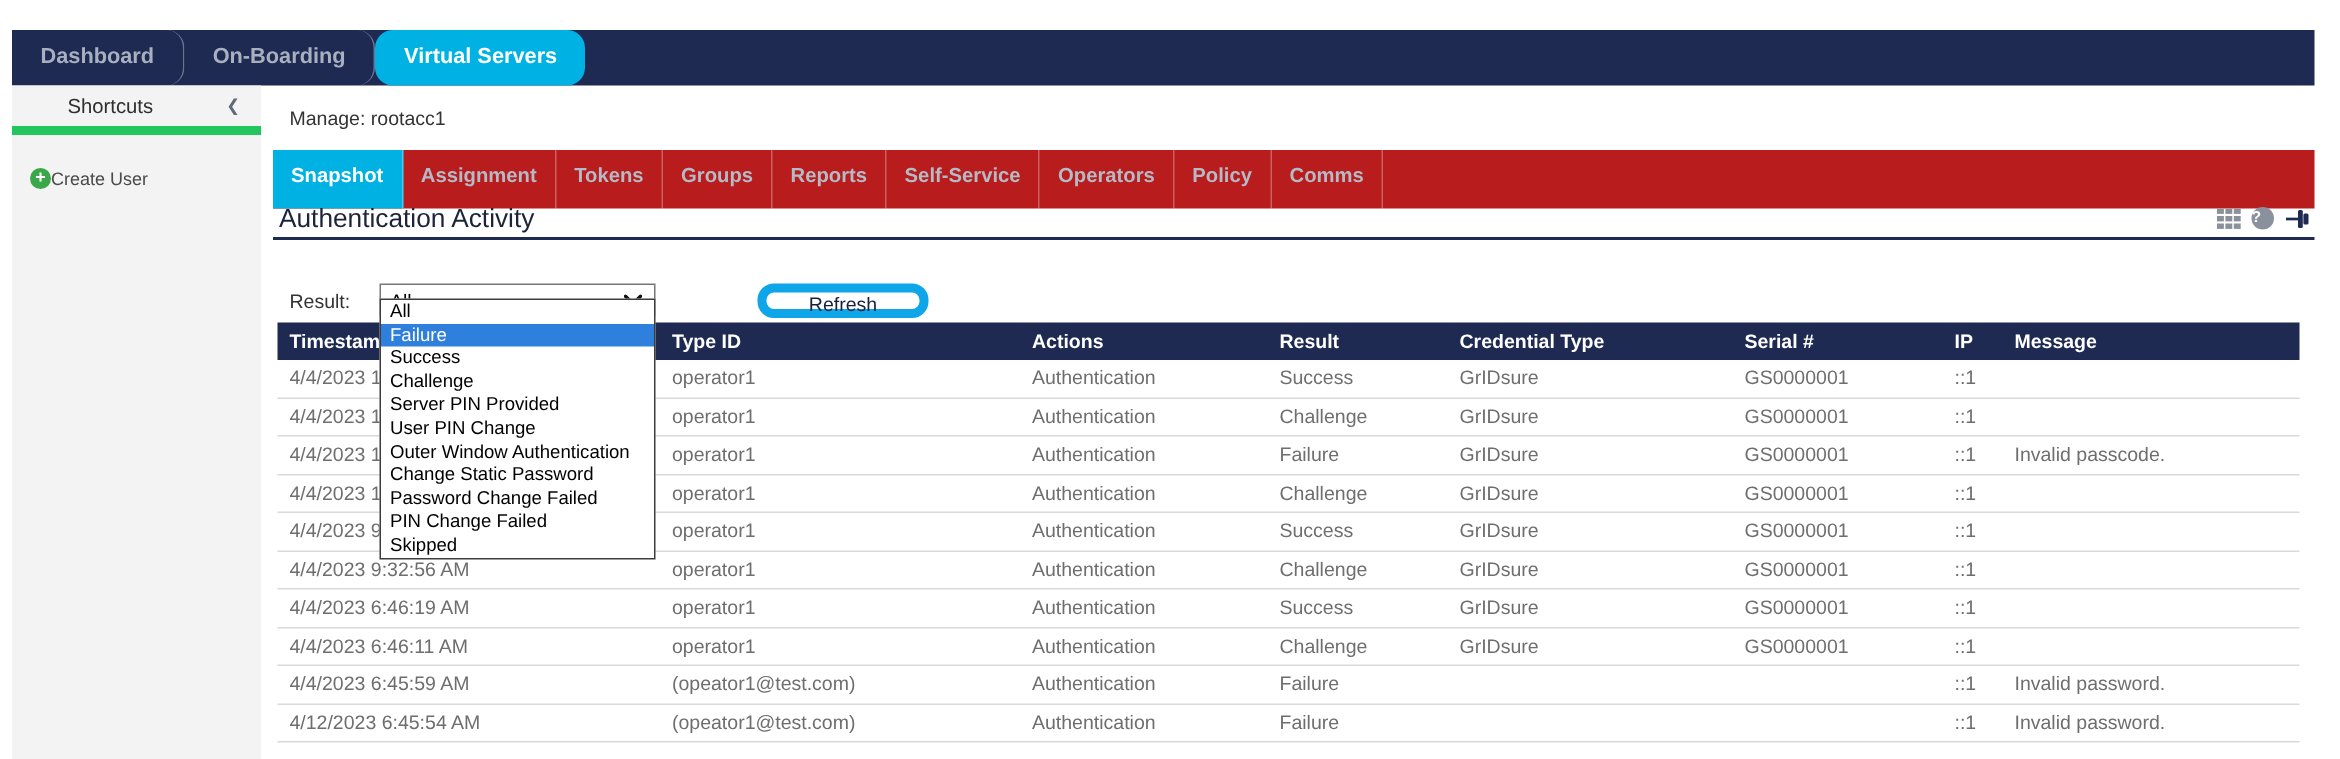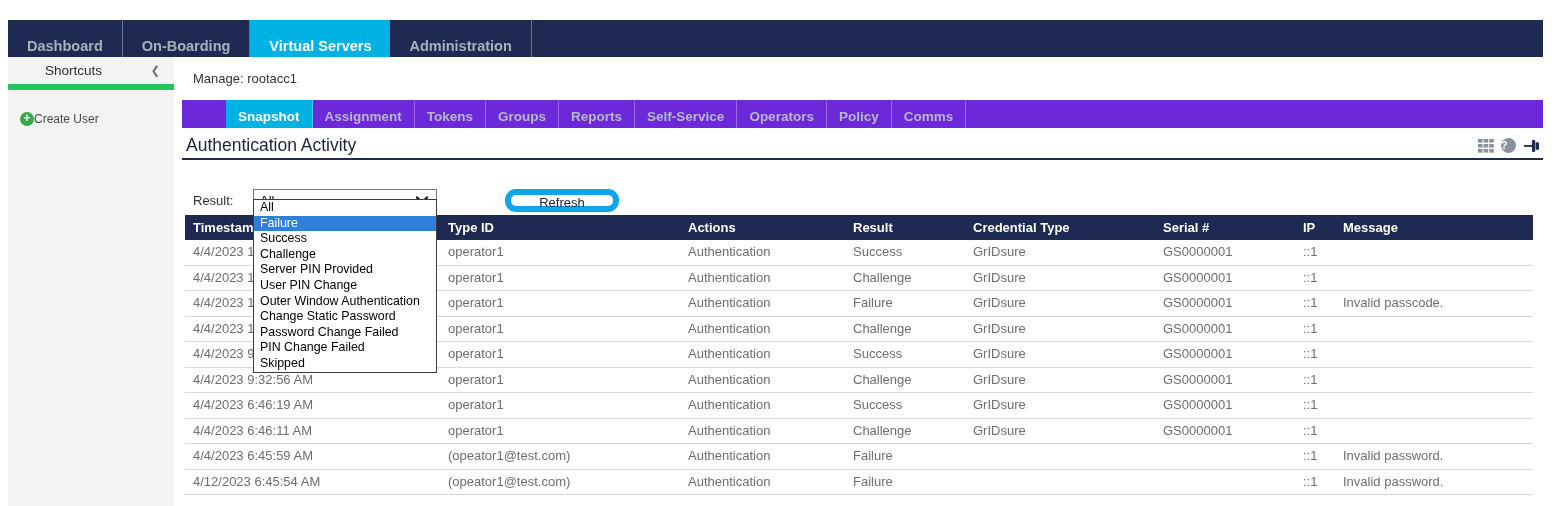--- a/index.html
+++ b/index.html
@@ -3,40 +3,40 @@
 <meta charset="utf-8">
 <style>
   * { box-sizing: border-box; margin: 0; padding: 0; }
   html,body { width:1560px; height:506px; background:#fff;
     font-family:"Liberation Sans", sans-serif; overflow:hidden; }
   body { position:relative; }
 
   
   .topnav { position:absolute; left:8px; top:20px; width:1535px; height:37px;
     background:#1e2a52; display:flex; }
-  .nav-item { padding:8px 19px; line-height:37px; font-size:14.5px; font-weight:bold;
-    color:#a8b0bf; border-right:1px solid rgba(255,255,255,.35); cursor:pointer; white-space:nowrap; }
+  .nav-item { padding:0 19px; line-height:37px; font-size:14.5px; font-weight:bold;
+    color:#a8b0bf; border-right:1px solid rgba(255,255,255,.35); cursor:pointer; white-space:nowrap;border-radius:12px; }
   .nav-item.active { background:#00b2e3; color:#fff; border-right:none; }
 
   
   .sidebar { position:absolute; left:8px; top:57px; width:166px; height:449px; background:#f3f3f3; }
   .sidebar-header { height:33px; border-bottom:6px solid #22c55e; display:flex;
     align-items:center; font-size:13.5px; color:#2e2e2e; }
   .sidebar-header .title { margin-left:37px; }
   .sidebar-header .collapse { margin-left:auto; margin-right:14px; font-size:11px; color:#5f6b7a; cursor:pointer; }
   .create-user { margin-top:22px; display:flex; align-items:center; cursor:pointer; }
   .plus-icon { margin-left:12px; width:14px; height:14px; border-radius:50%; background:#3aa748;
     color:#fff; font-size:12px; font-weight:bold; line-height:13px; text-align:center; flex:0 0 auto; }
   .create-user .label { font-size:12px; color:#4a4a4a; }
 
   
   .content { position:absolute; left:182px; top:57px; width:1361px; height:449px; }
   .manage { position:absolute; left:11px; top:14px; font-size:13px; color:#333; }
 
-  .tabbar { position:absolute; left:0; top:43px; width:100%; height:28px; background:#6d28d9; display:flex;padding-left:44px; }
+  .tabbar { position:absolute; left:0; top:43px; width:100%; height:39px; background:#b91c1c; display:flex; }
   .tab { padding:0 12px; line-height:33px; font-size:13.5px; font-weight:bold; color:#b4bac6;
     border-right:1px solid rgba(255,255,255,.3); cursor:pointer; white-space:nowrap; }
   .tab.active { background:#00b2e3; color:#fff; }
 
   .section-header { position:absolute; left:0; top:76px; width:100%; height:27px;
     border-bottom:2px solid #1e2a52; display:flex; align-items:center; }
   .section-title { margin-left:4px; font-size:17.5px; color:#1b2438; }
   .header-icons { margin-left:auto; margin-right:3px; display:flex; align-items:center; gap:7px; }
   .hicon { cursor:pointer; display:inline-flex; }
   .help-icon { width:15px; height:15px; border-radius:50%; background:#8b919c; color:#fff;
@@ -70,21 +70,20 @@
   .trow.body .cell { color:#6e6e6e; font-size:13px; line-height:24.5px; }
   .cell { padding-left:8px; white-space:nowrap; overflow:hidden; }
 </style>
 </head>
 <body>
 
 <div class="topnav">
     <div class="nav-item">Dashboard</div>
     <div class="nav-item">On-Boarding</div>
     <div class="nav-item active">Virtual Servers</div>
-    <div class="nav-item">Administration</div>
   </div>
 
 <div class="sidebar">
   <div class="sidebar-header">
     <span class="title">Shortcuts</span>
     <span class="collapse">❮</span>
   </div>
   <div class="create-user">
     <span class="plus-icon">+</span>
     <span class="label">Create User</span>

